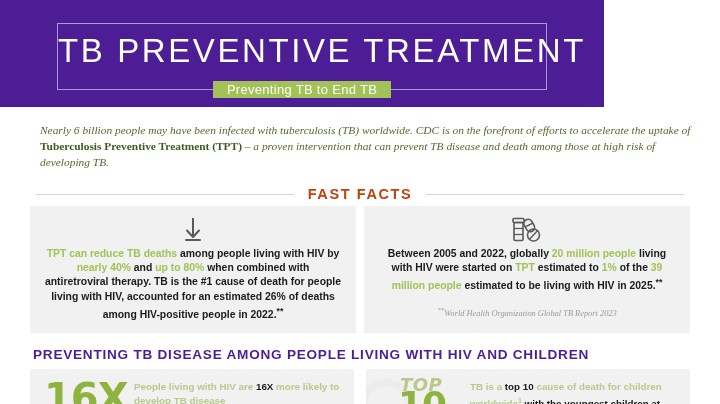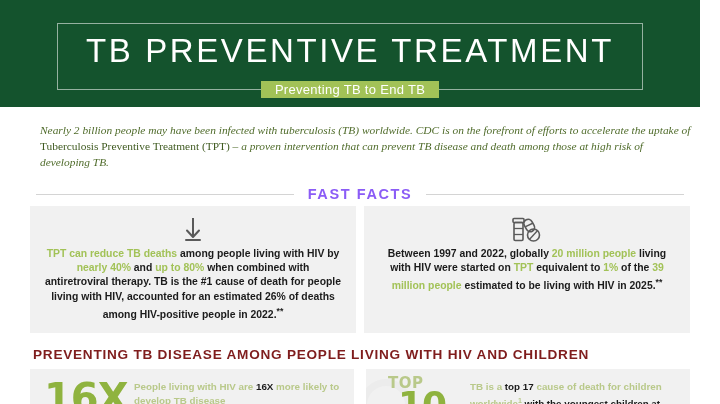--- a/index.html
+++ b/index.html
@@ -10,23 +10,23 @@
   body {
     width: 720px;
     height: 404px;
     overflow: hidden;
     font-family: "Liberation Sans", sans-serif;
     position: relative;
   }
 
   
   .header-band {
-    width: 700px;
+    width: 604px;
     height: 107px;
-    background: #14532d;
+    background: #4c1d95;
     position: relative;
     box-sizing: border-box;
   }
   .header-frame {
     position: absolute;
     left: 57px;
     top: 23px;
     right: 57px;
     bottom: 17px;
     border: 1px solid rgba(255,255,255,0.55);
@@ -67,21 +67,21 @@
   
   .intro {
     margin: 15px 28px 0 40px;
     color: #4f6b2a;
     font-family: "Liberation Serif", serif;
     font-style: italic;
     font-size: 11.4px;
     line-height: 16.2px;
   }
   .intro b {
-    font-weight: normal;
+    font-weight: bold;
     font-style: normal;
     color: #3f5a20;
   }
 
   
   .section-rule {
     position: relative;
     margin: 14px 36px 0 36px;
     height: 15px;
   }
@@ -92,21 +92,21 @@
     border-top: 1px solid #d4d4d4;
   }
   .section-rule-label {
     position: relative;
     display: block;
     text-align: center;
   }
   .section-rule-label span {
     background: #ffffff;
     padding: 0 14px;
-    color: #8b5cf6;
+    color: #c2410c;
     font-size: 14.5px;
     font-weight: bold;
     letter-spacing: 1.6px;
   }
 
   
   .card-row {
     display: flex;
     margin: 6px 30px 0 30px;
     gap: 8px;
@@ -140,21 +140,21 @@
     font-family: "Liberation Serif", serif;
     font-style: italic;
     font-size: 8.4px;
     line-height: 11px;
   }
   .card-cite sup { font-size: 7px; }
 
   
   .section2-head {
     margin: 14px 0 0 33px;
-    color: #7f1d1d;
+    color: #4c1d95;
     font-size: 13.6px;
     font-weight: bold;
     letter-spacing: 0.75px;
     white-space: nowrap;
   }
 
   
   .stat-row {
     display: flex;
     margin: 7px 30px 0 30px;
@@ -193,25 +193,26 @@
     left: -14px;
     top: 6px;
     width: 52px;
     height: 52px;
     border: 7px solid #ececec;
     border-radius: 50%;
     box-sizing: border-box;
   }
   .top-word {
     position: absolute;
-    left: 14px;
+    left: 26px;
     top: 1px;
     font-family: "DejaVu Sans", sans-serif;
-    font-size: 15px;
-    font-weight: bold;
+    font-size: 18px;
+    font-weight: bold;
+    font-style: italic;
     color: #b9c98a;
     letter-spacing: 0.5px;
   }
   .top-num {
     position: absolute;
     left: 24px;
     top: 13px;
     font-family: "DejaVu Sans", sans-serif;
     font-size: 36px;
     font-weight: bold;
@@ -237,21 +238,21 @@
 <div class="header-band">
   <div class="header-frame">
     <div class="header-title">TB PREVENTIVE TREATMENT</div>
     <div class="header-sub-wrap">
       <span class="header-subtitle">Preventing TB to End TB</span>
     </div>
   </div>
 </div>
 
 <p class="intro">
-  <span>Nearly 2 billion people may have been infected with tuberculosis (TB) worldwide. CDC is on the forefront of efforts to accelerate the uptake of </span><b>Tuberculosis Preventive Treatment (TPT)</b><span> – a proven intervention that can prevent TB disease and death among those at high risk of developing TB.</span>
+  <span>Nearly 6 billion people may have been infected with tuberculosis (TB) worldwide. CDC is on the forefront of efforts to accelerate the uptake of </span><b>Tuberculosis Preventive Treatment (TPT)</b><span> – a proven intervention that can prevent TB disease and death among those at high risk of developing TB.</span>
 </p>
 
 <div class="section-rule">
   <div class="section-rule-label">
     <span>FAST FACTS</span>
   </div>
 </div>
 
 <div class="card-row">
 
@@ -272,36 +273,37 @@
         <rect x="4" y="3.5" width="11" height="4" rx="1" fill="none" stroke="#5a5a5a" stroke-width="1.6"></rect>
         <rect x="5" y="7.5" width="9" height="18" rx="1.2" fill="none" stroke="#5a5a5a" stroke-width="1.6"></rect>
         <line x1="5" y1="13.5" x2="14" y2="13.5" stroke="#5a5a5a" stroke-width="1.3"></line>
         <line x1="5" y1="19.5" x2="14" y2="19.5" stroke="#5a5a5a" stroke-width="1.3"></line>
         <rect x="16" y="4" width="8.5" height="13" rx="4.25" fill="none" stroke="#5a5a5a" stroke-width="1.6" transform="rotate(-28 20.25 10.5)"></rect>
         <line x1="16.6" y1="11.6" x2="24.2" y2="8.0" stroke="#5a5a5a" stroke-width="1.4"></line>
         <circle cx="24.5" cy="20" r="6" fill="none" stroke="#5a5a5a" stroke-width="1.6"></circle>
         <line x1="20.6" y1="24.2" x2="28.4" y2="15.8" stroke="#5a5a5a" stroke-width="1.4"></line>
       </svg>
     </div>
-    <div class="card-body"><span>Between 1997 and 2022, globally </span><span class="hl">20 million people</span><span> living with HIV were started on </span><span class="hl">TPT</span><span> equivalent to </span><span class="hl">1%</span><span> of the </span><span class="hl">39 million people</span><span> estimated to be living with HIV in 2025.</span><sup>**</sup></div>
+    <div class="card-body"><span>Between 2005 and 2022, globally </span><span class="hl">20 million people</span><span> living with HIV were started on </span><span class="hl">TPT</span><span> estimated to </span><span class="hl">1%</span><span> of the </span><span class="hl">39 million people</span><span> estimated to be living with HIV in 2025.</span><sup>**</sup></div>
+    <div class="card-cite"><sup>**</sup><span>World Health Organization Global TB Report 2023</span></div>
   </div>
 </div>
 
 <div class="section2-head">PREVENTING TB DISEASE AMONG PEOPLE LIVING WITH HIV AND CHILDREN</div>
 
 <div class="stat-row">
 
   <div class="stat-card">
     <div class="stat-figure">
       <div class="big-num">16X</div>
     </div>
     <div class="stat-text"><span class="soft">People living with HIV are </span><span class="dark">16X</span><span class="soft"> more likely to develop TB disease</span></div>
   </div>
 
   <div class="stat-card">
     <div class="stat-figure">
       <div class="ring"></div>
       <div class="top-word">TOP</div>
       <div class="top-num">10</div>
     </div>
-    <div class="stat-text"><span class="soft">TB is a </span><span class="dark">top 17</span><span class="soft"> cause of death for children worldwide</span><sup class="soft">1</sup><span class="dark"> with the youngest children at greatest risk of severe disease</span></div>
+    <div class="stat-text"><span class="soft">TB is a </span><span class="dark">top 10</span><span class="soft"> cause of death for children worldwide</span><sup class="soft">1</sup><span class="dark"> with the youngest children at greatest risk of severe disease</span></div>
   </div>
 </div>
 
 </body></html>

